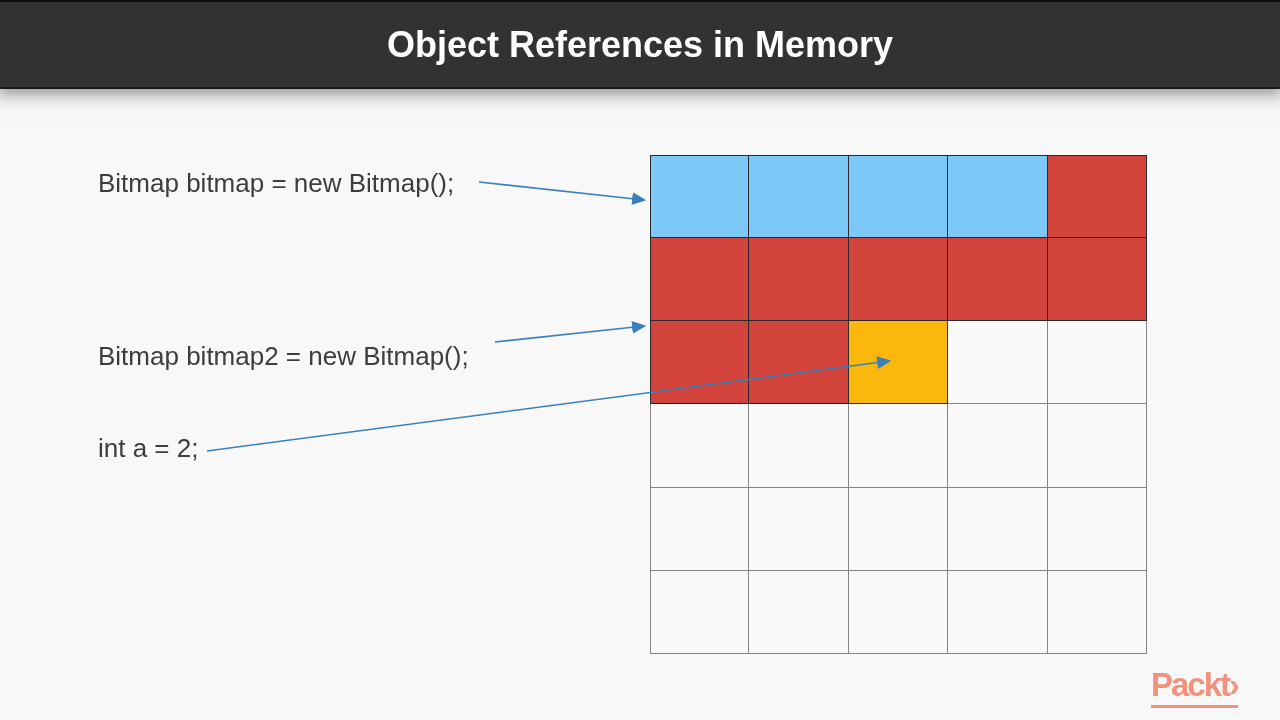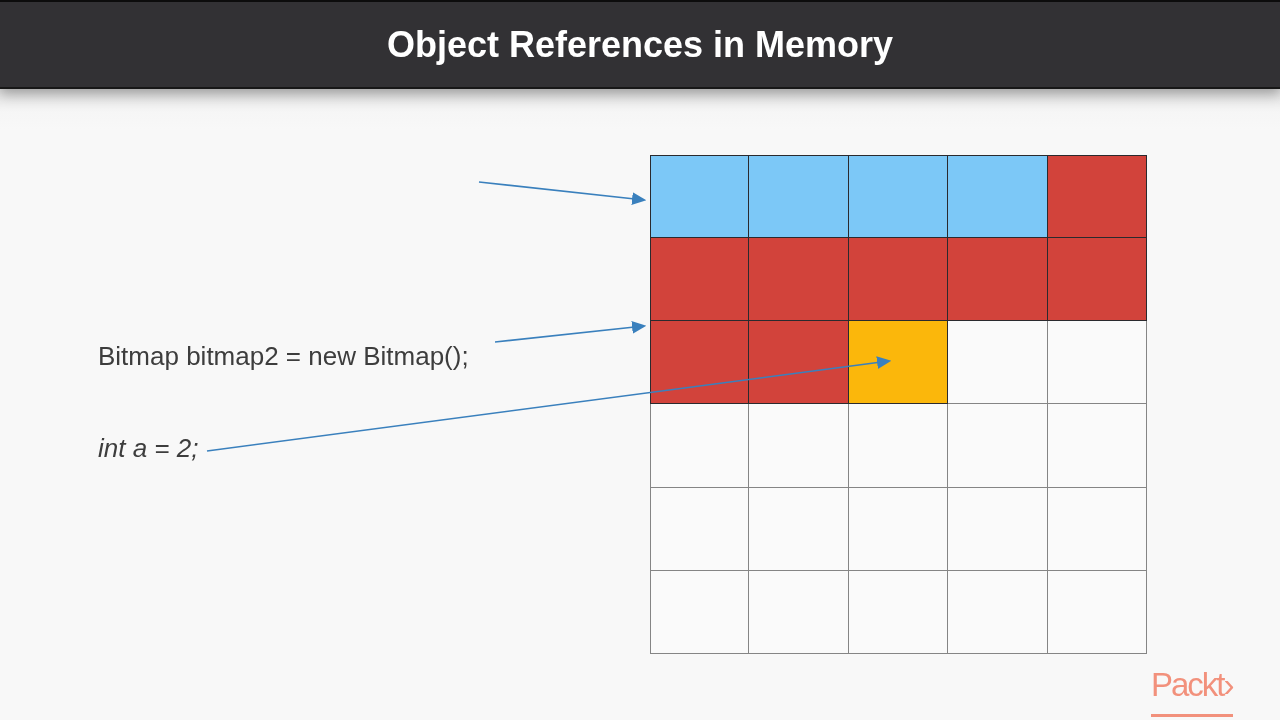--- a/index.html
+++ b/index.html
@@ -43,21 +43,21 @@
   .code-line {
     position: absolute;
     left: 98px;
     color: #3d3d3d;
     font-size: 26px;
     line-height: 34px;
     white-space: nowrap;
   }
   .code-line.l1 { top: 166px; }
   .code-line.l2 { top: 339px; }
-  .code-line.l3 { top: 431px; font-style: italic; }
+  .code-line.l3 { top: 431px; }
   
   .memory-grid {
     position: absolute;
     left: 650px;
     top: 155px;
     display: grid;
     grid-template-columns: repeat(5, 99.4px);
     grid-template-rows: repeat(6, 83.17px);
   }
   .memory-grid .cell {
@@ -74,36 +74,37 @@
     width: 1280px;
     height: 720px;
     pointer-events: none;
   }
   
   .logo {
     position: absolute;
     left: 1151px;
     top: 668px;
     font-size: 33px;
-    font-weight: normal;
+    font-weight: bold;
     letter-spacing: -2px;
     line-height: 1;
-    padding-bottom: 13px;
+    padding-bottom: 4px;
     border-bottom: 3px solid;
   }
 </style>
 </head>
 <body>
 
 <div class="slide">
 
   <div class="header">
     <h1>Object References in Memory</h1>
   </div>
 
+  <div class="code-line l1">Bitmap bitmap = new Bitmap();</div>
   <div class="code-line l2">Bitmap bitmap2 = new Bitmap();</div>
   <div class="code-line l3">int a = 2;</div>
 
   <div class="memory-grid" id="memory-grid">
       <div class="cell first-col first-row" style="background: rgb(124, 200, 247); border-color: rgb(42, 42, 46);"></div>
       <div class="cell first-row" style="background: rgb(124, 200, 247); border-color: rgb(42, 42, 46);"></div>
       <div class="cell first-row" style="background: rgb(124, 200, 247); border-color: rgb(42, 42, 46);"></div>
       <div class="cell first-row" style="background: rgb(124, 200, 247); border-color: rgb(42, 42, 46);"></div>
       <div class="cell first-row" style="background: rgb(210, 67, 59); border-color: rgb(42, 42, 46);"></div>
       <div class="cell first-col" style="background: rgb(210, 67, 59); border-color: rgb(42, 42, 46);"></div>

